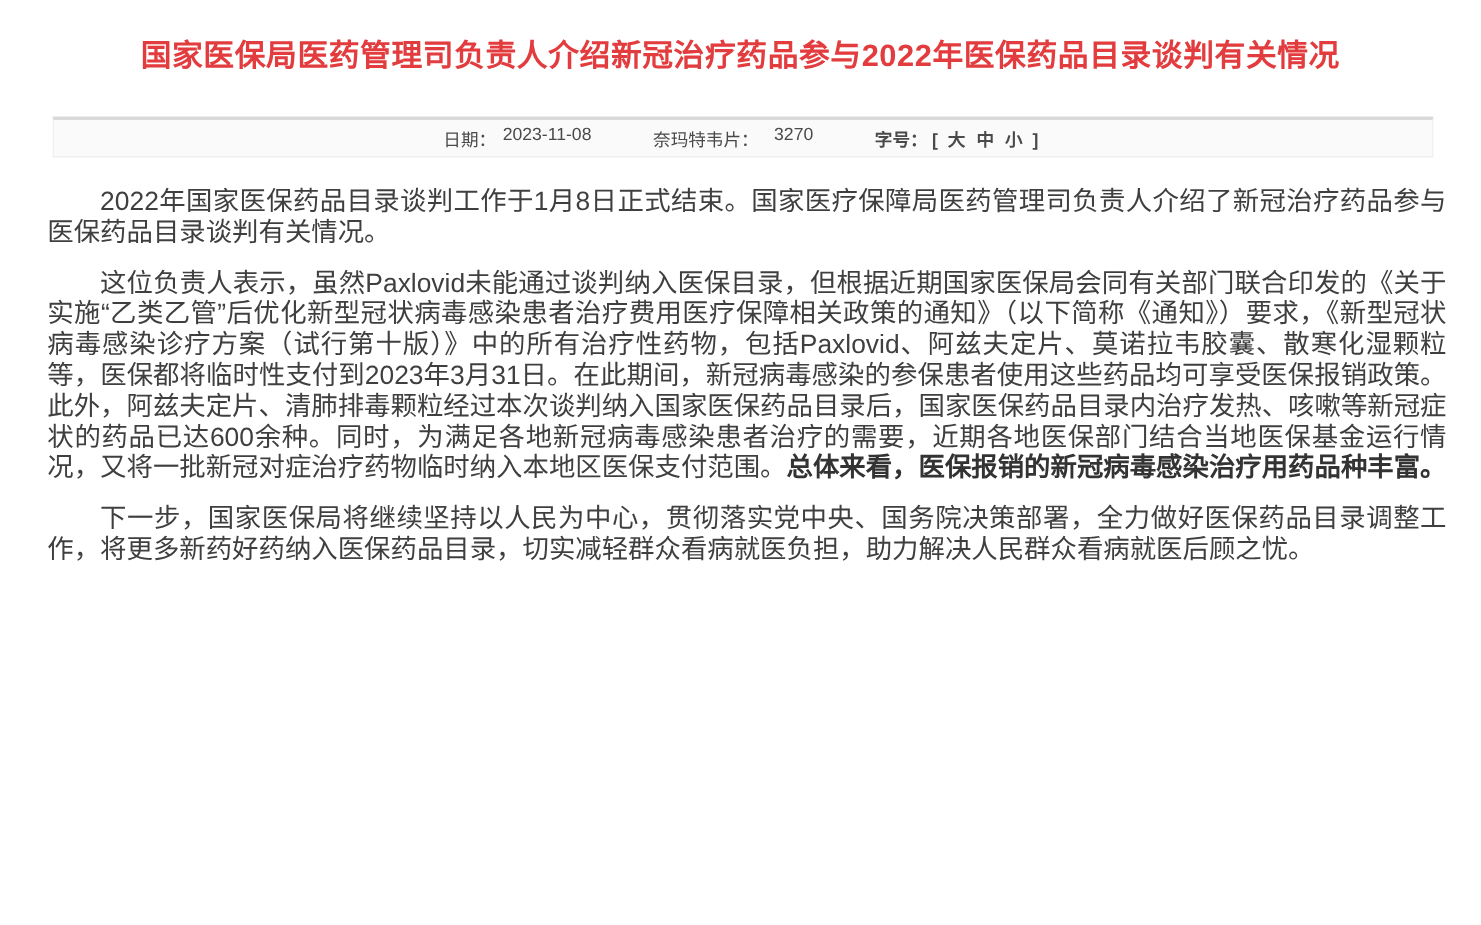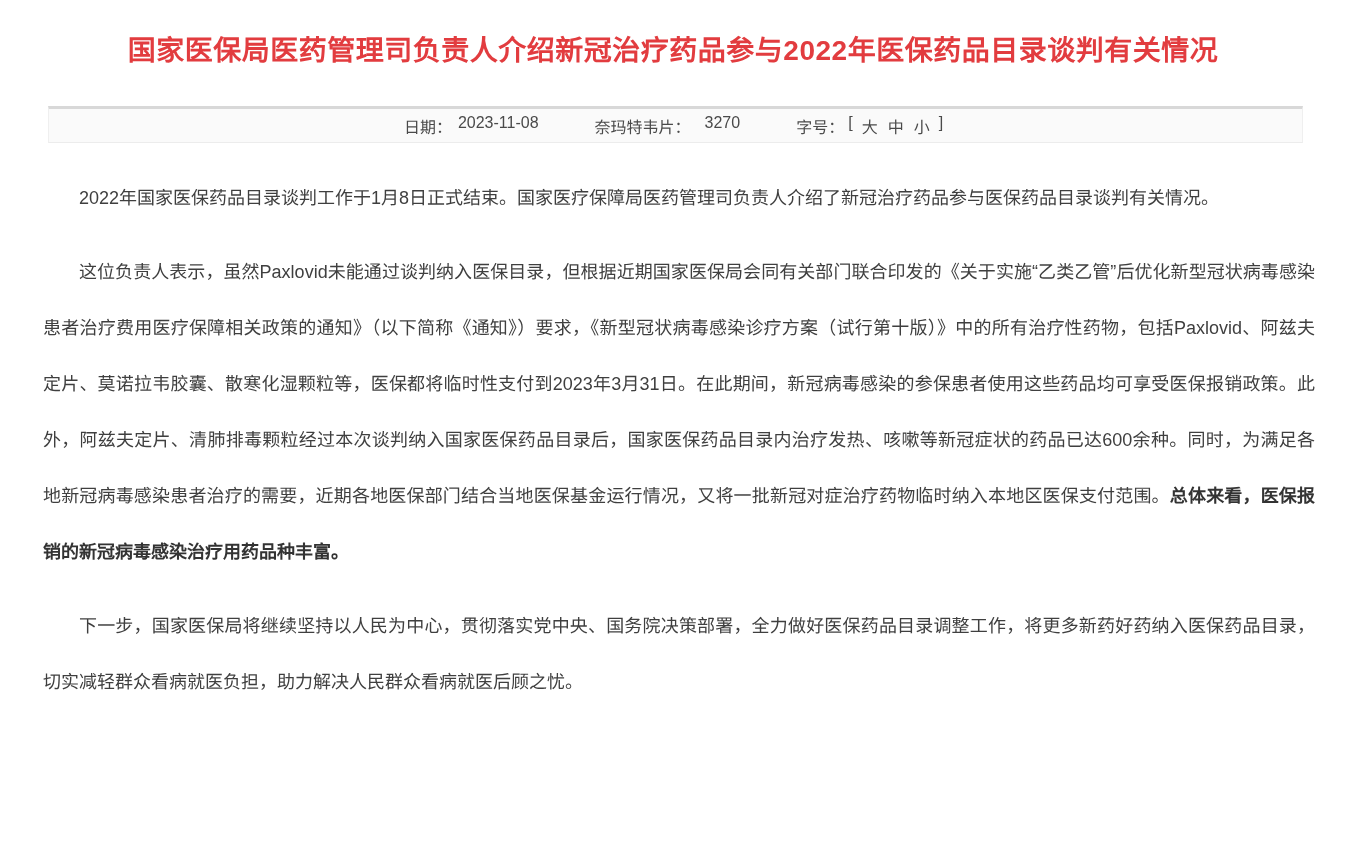--- a/index.html
+++ b/index.html
@@ -42,34 +42,34 @@
     display:flex;
     align-items:center;
     justify-content:center;
     gap:56px;
     font-size:16px;
     color:var(--meta-text);
   }
   .meta-group{display:flex;align-items:flex-start;white-space:nowrap;}
   .meta-group .value{margin-left:6px;}
   .meta-group .value-wide{margin-left:14px;}
-  .fontsize-controls{display:flex;align-items:flex-start;}
+  .fontsize-controls{display:flex;align-items:flex-end;font-weight:bold;}
   .fontsize-controls .bracket{margin:0 4px;}
   .fontsize-btn{
     background:none;border:none;cursor:pointer;
     font:inherit;color:inherit;
     padding:0 5px;
   }
   
   .article{
     margin:27px 31px 0 43px;
   }
   .article p{
-    font-size:18px;
-    line-height:56px;
+    font-size:24px;
+    line-height:28px;
     color:var(--body-text);
     text-indent:2em;
     text-align:justify;
     margin:0 0 18px 0;
   }
   .article p strong{
     font-weight:700;
     color:var(--bold-text);
   }
 </style>

